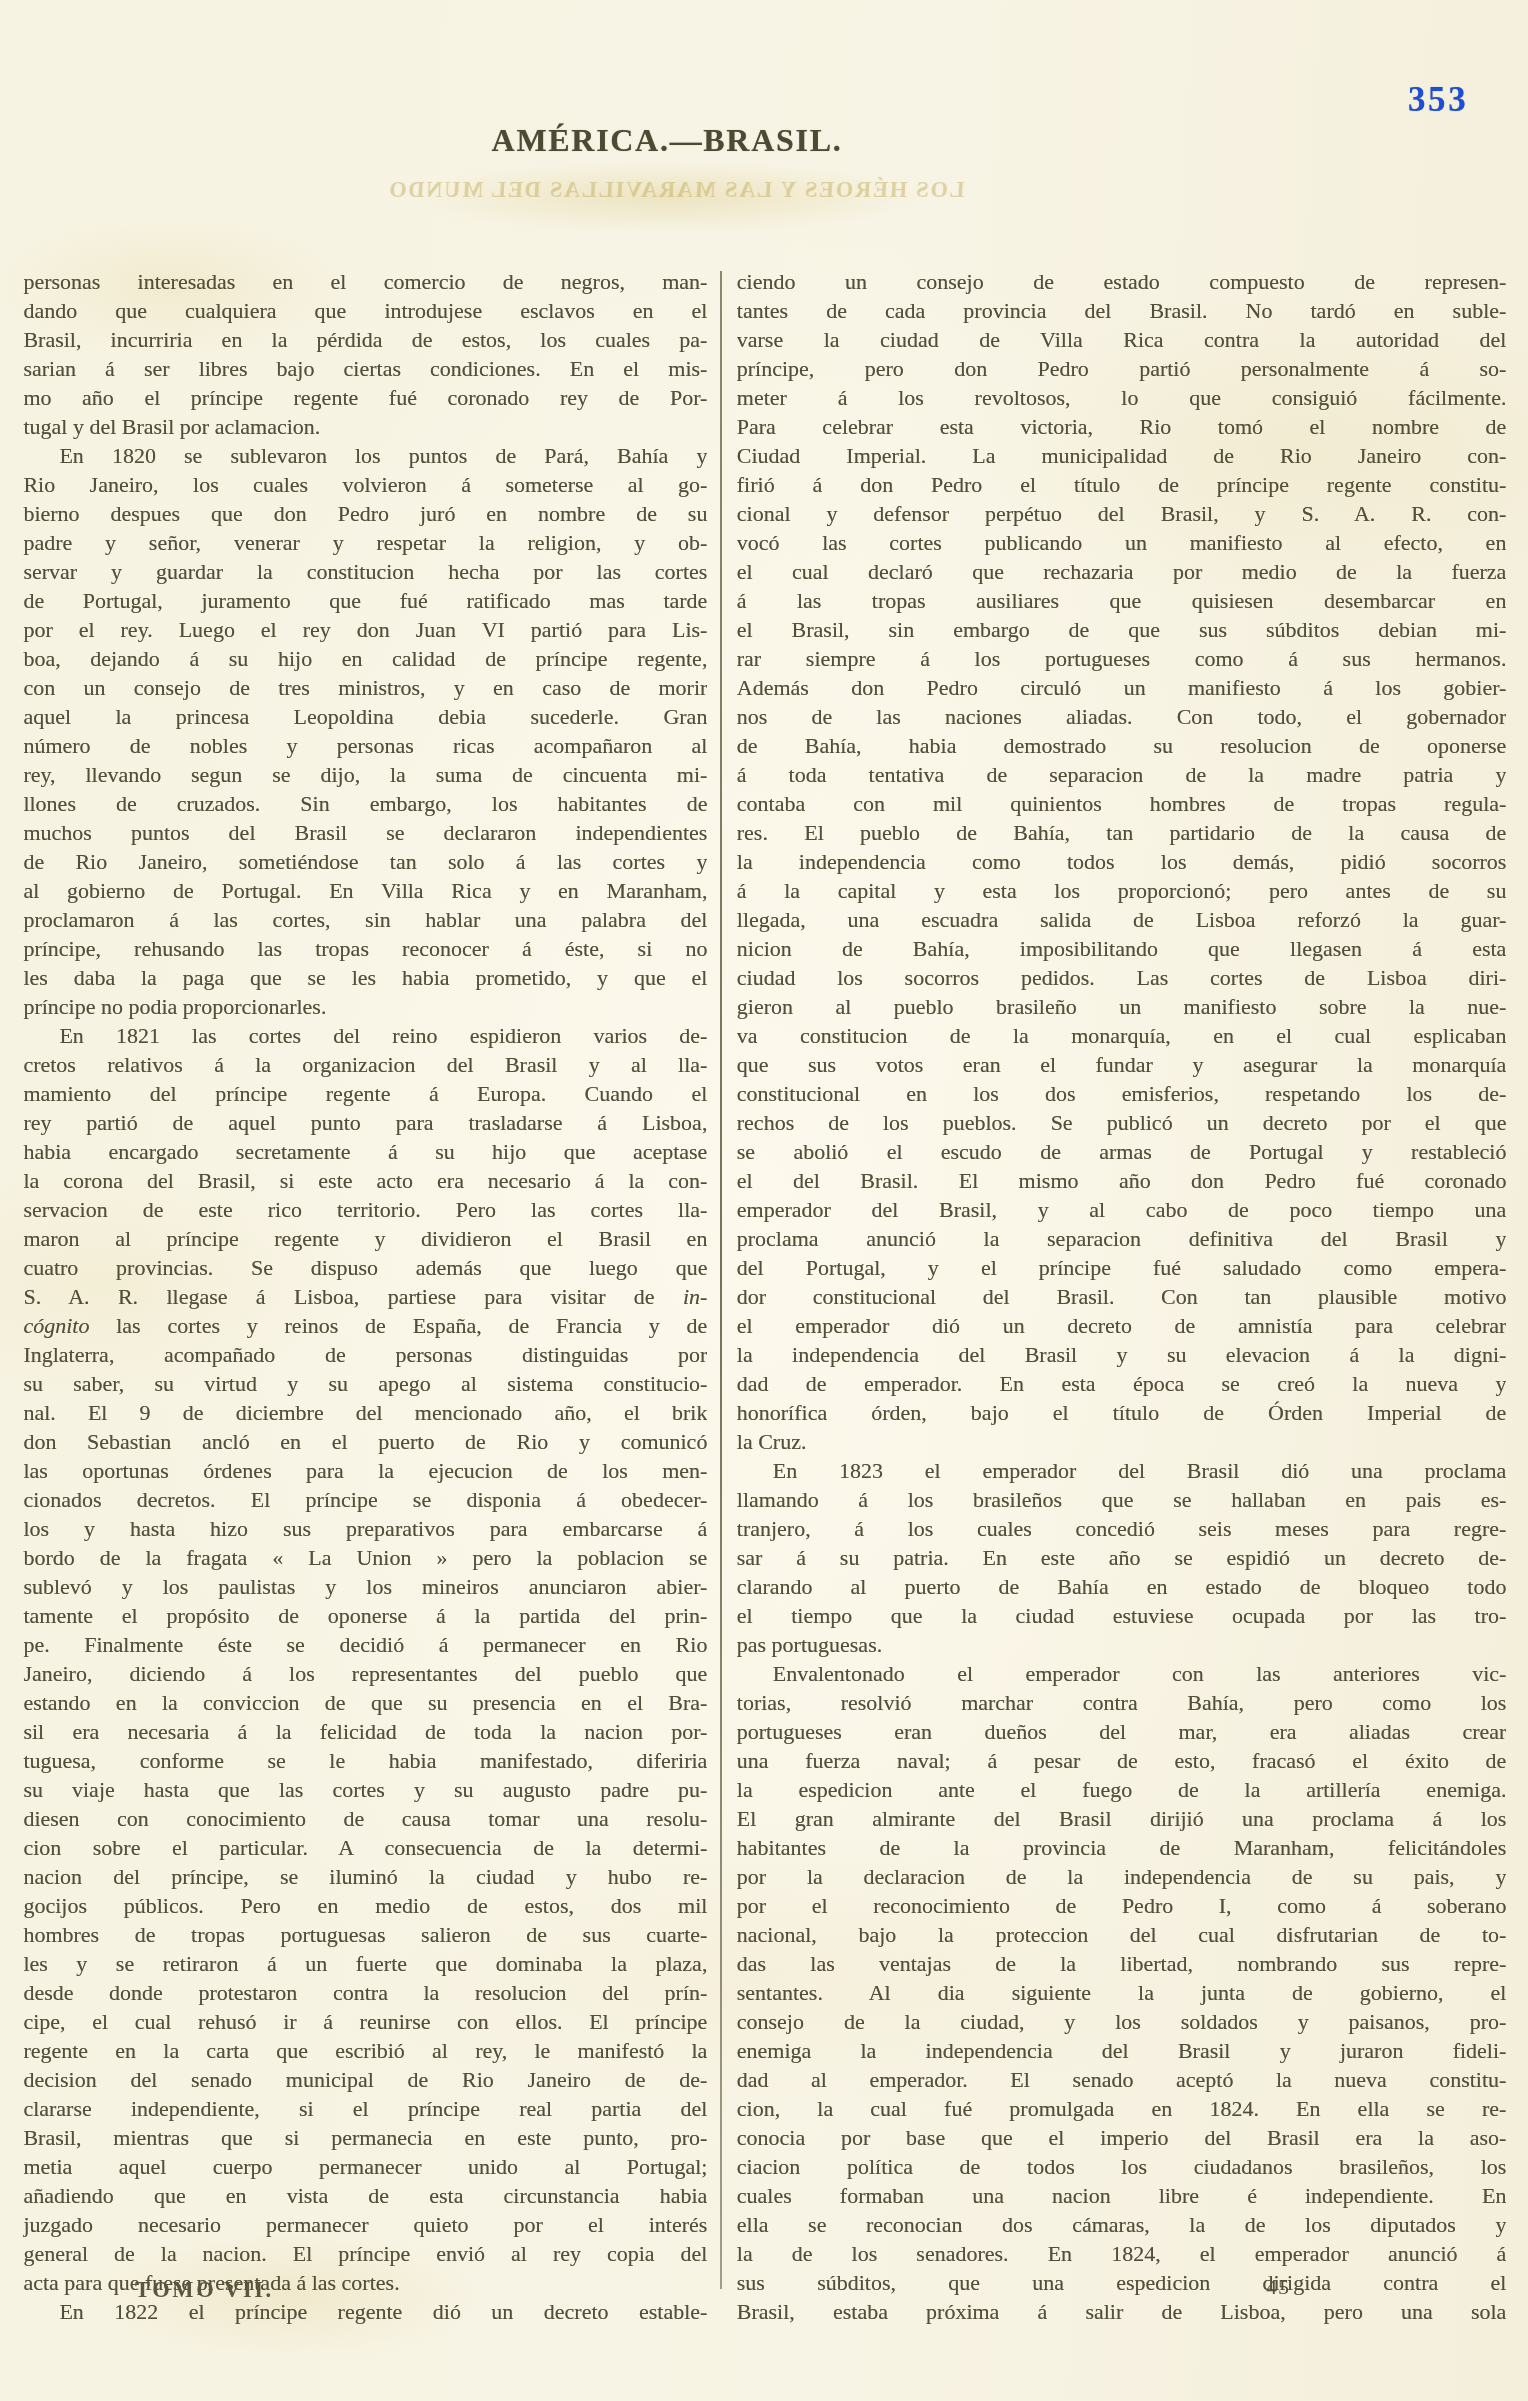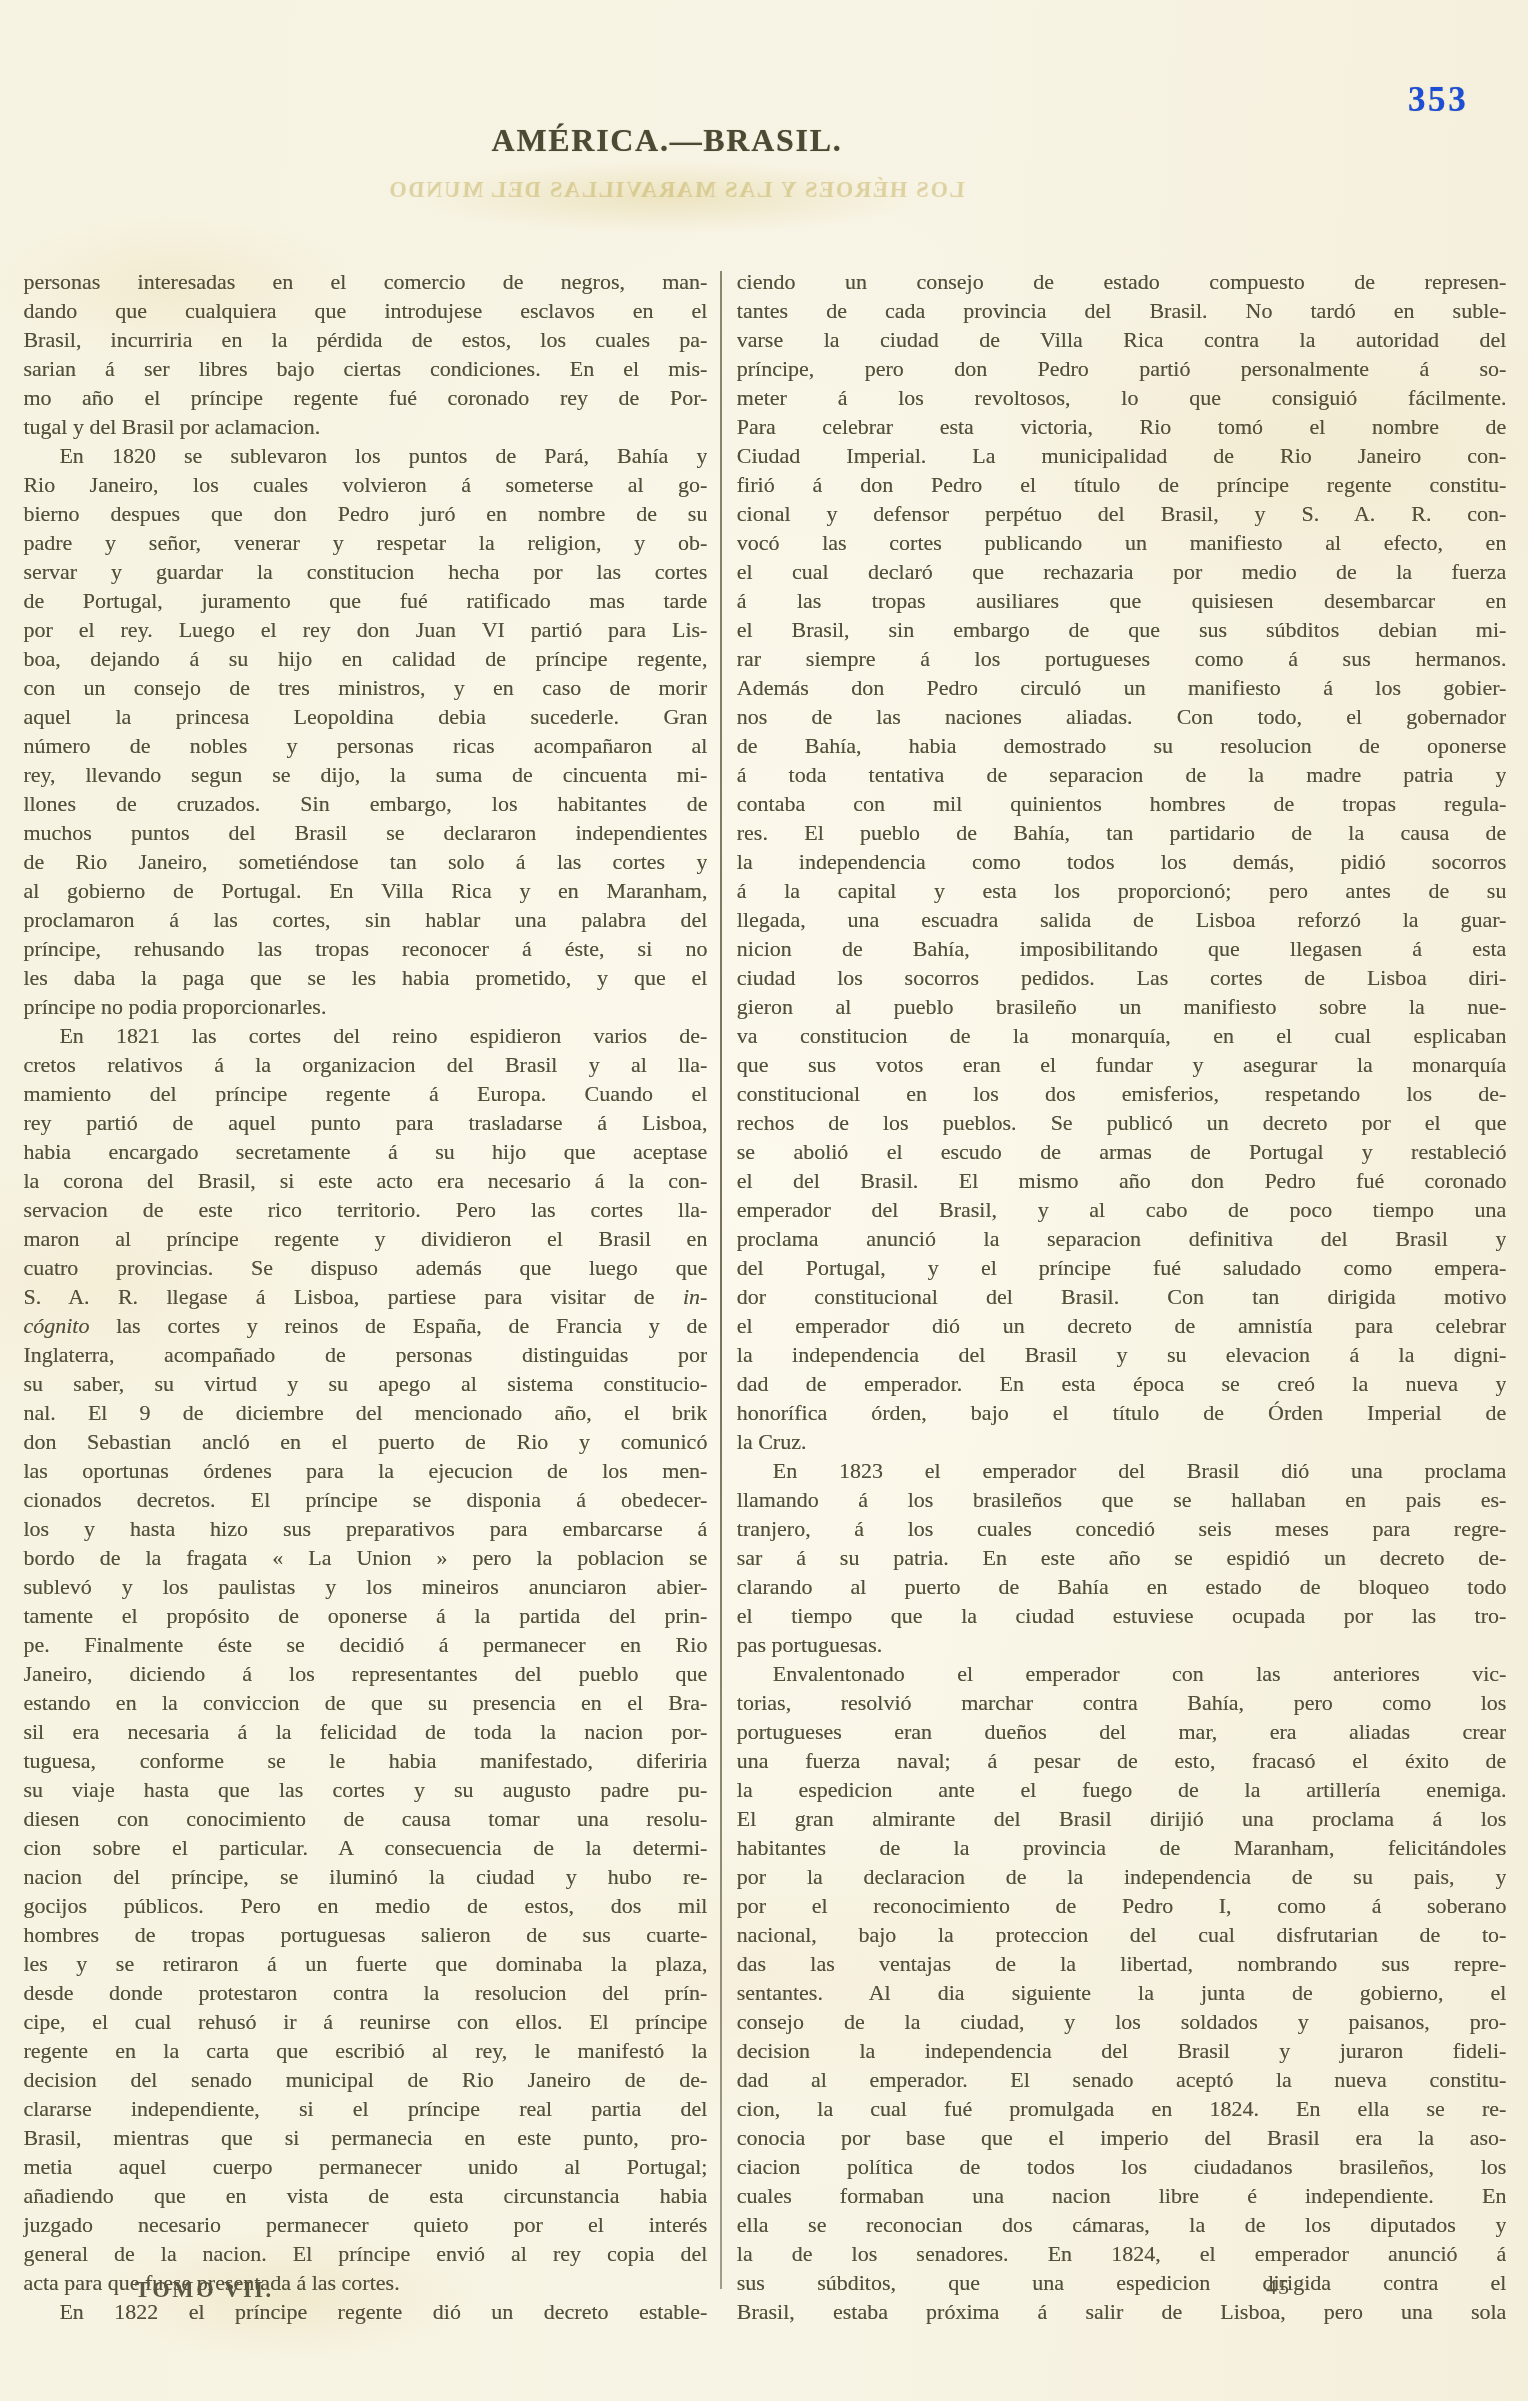--- a/index.html
+++ b/index.html
@@ -198,21 +198,21 @@
       <div class="line">gieron al pueblo brasileño un manifiesto sobre la nue-</div>
       <div class="line">va constitucion de la monarquía, en el cual esplicaban</div>
       <div class="line">que sus votos eran el fundar y asegurar la monarquía</div>
       <div class="line">constitucional en los dos emisferios, respetando los de-</div>
       <div class="line">rechos de los pueblos. Se publicó un decreto por el que</div>
       <div class="line">se abolió el escudo de armas de Portugal y restableció</div>
       <div class="line">el del Brasil. El mismo año don Pedro fué coronado</div>
       <div class="line">emperador del Brasil, y al cabo de poco tiempo una</div>
       <div class="line">proclama anunció la separacion definitiva del Brasil y</div>
       <div class="line">del Portugal, y el príncipe fué saludado como empera-</div>
-      <div class="line">dor constitucional del Brasil. Con tan dirigida motivo</div>
+      <div class="line">dor constitucional del Brasil. Con tan plausible motivo</div>
       <div class="line">el emperador dió un decreto de amnistía para celebrar</div>
       <div class="line">la independencia del Brasil y su elevacion á la digni-</div>
       <div class="line">dad de emperador. En esta época se creó la nueva y</div>
       <div class="line">honorífica órden, bajo el título de Órden Imperial de</div>
       <div class="line para-end">la Cruz.</div>
       <div class="line indent">En 1823 el emperador del Brasil dió una proclama</div>
       <div class="line">llamando á los brasileños que se hallaban en pais es-</div>
       <div class="line">tranjero, á los cuales concedió seis meses para regre-</div>
       <div class="line">sar á su patria. En este año se espidió un decreto de-</div>
       <div class="line">clarando al puerto de Bahía en estado de bloqueo todo</div>
@@ -224,21 +224,21 @@
       <div class="line">una fuerza naval; á pesar de esto, fracasó el éxito de</div>
       <div class="line">la espedicion ante el fuego de la artillería enemiga.</div>
       <div class="line">El gran almirante del Brasil dirijió una proclama á los</div>
       <div class="line">habitantes de la provincia de Maranham, felicitándoles</div>
       <div class="line">por la declaracion de la independencia de su pais, y</div>
       <div class="line">por el reconocimiento de Pedro I, como á soberano</div>
       <div class="line">nacional, bajo la proteccion del cual disfrutarian de to-</div>
       <div class="line">das las ventajas de la libertad, nombrando sus repre-</div>
       <div class="line">sentantes. Al dia siguiente la junta de gobierno, el</div>
       <div class="line">consejo de la ciudad, y los soldados y paisanos, pro-</div>
-      <div class="line">decision la independencia del Brasil y juraron fideli-</div>
+      <div class="line">enemiga la independencia del Brasil y juraron fideli-</div>
       <div class="line">dad al emperador. El senado aceptó la nueva constitu-</div>
       <div class="line">cion, la cual fué promulgada en 1824. En ella se re-</div>
       <div class="line">conocia por base que el imperio del Brasil era la aso-</div>
       <div class="line">ciacion política de todos los ciudadanos brasileños, los</div>
       <div class="line">cuales formaban una nacion libre é independiente. En</div>
       <div class="line">ella se reconocian dos cámaras, la de los diputados y</div>
       <div class="line">la de los senadores. En 1824, el emperador anunció á</div>
       <div class="line">sus súbditos, que una espedicion dirigida contra el</div>
       <div class="line">Brasil, estaba próxima á salir de Lisboa, pero una sola</div>
     </div>

